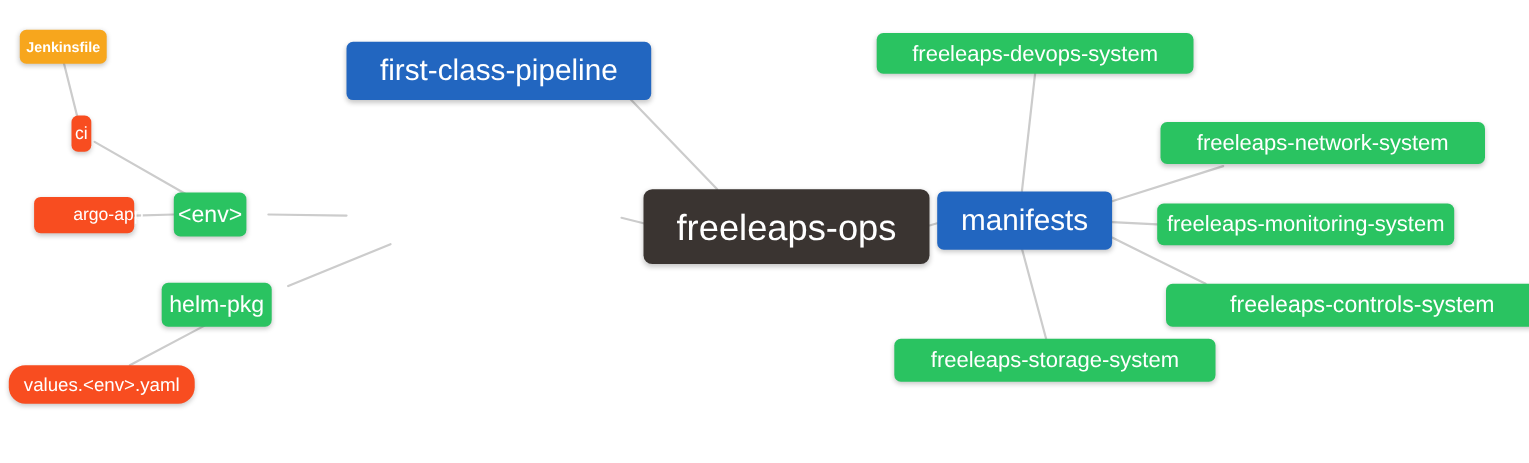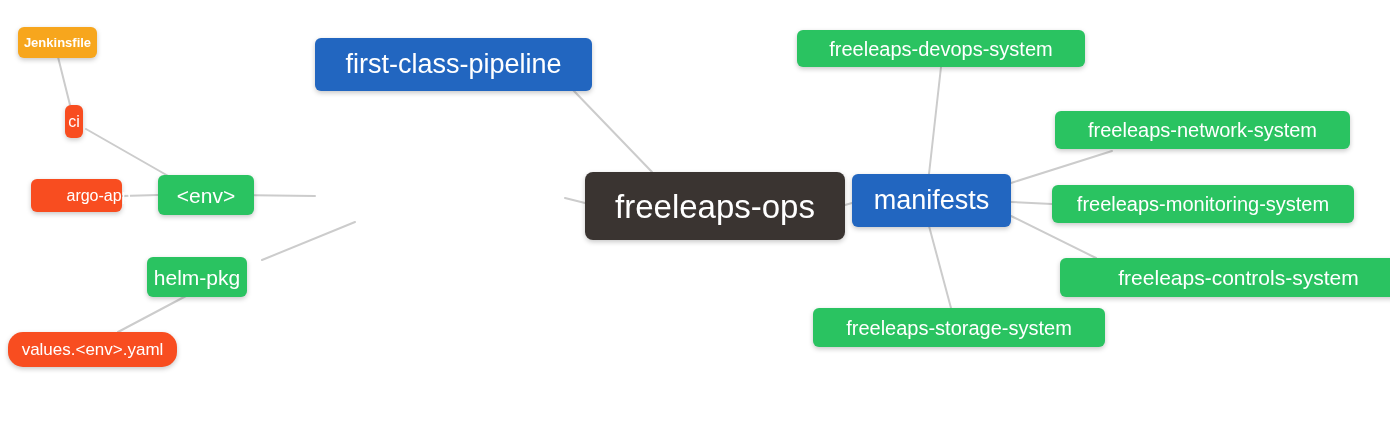--- a/index.html
+++ b/index.html
@@ -53,36 +53,36 @@
     <line x1="1011" y1="216" x2="1096" y2="258"></line>
     <line x1="929" y1="226" x2="951" y2="308"></line>
   </svg>
 
   <div class="node c-orange" style="left:18px;  top:27px;  width:79px;  height:31px; font-size:13px;font-weight:bold;">Jenkinsfile</div>
 
   <div class="node c-red" style="left:53px;  top:105px; width:18px;  height:33px; font-size:16px;margin-left:12px;">ci</div>
 
   <div class="node c-red" style="left:31px;  top:179px; width:91px;  height:33px; font-size:16px;padding-left:44px;">argo-app</div>
 
-  <div class="node c-green" style="left:158px; top:175px; width:96px;  height:40px; font-size:21px;">&lt;env&gt;</div>
+  <div class="node c-green" style="left:158px; top:175px; width:66px;  height:40px; font-size:21px;">&lt;env&gt;</div>
 
   <div class="node c-green" style="left:147px; top:257px; width:100px; height:40px; font-size:21px;">helm-pkg</div>
 
   <div class="node c-red" style="left:8px;   top:332px; width:169px; height:35px; font-size:17px;border-radius:15px;">values.&lt;env&gt;.yaml</div>
 
   <div class="node c-blue" style="left:315px; top:38px;  width:277px; height:53px; font-size:27px;">first-class-pipeline</div>
 
 
   <div class="node c-root" style="left:585px; top:172px; width:260px; height:68px; font-size:33px;">freeleaps-ops</div>
 
   <div class="node c-blue" style="left:852px; top:174px; width:159px; height:53px; font-size:27px;">manifests</div>
 
   <div class="node c-green" style="left:797px; top:30px;  width:288px; height:37px; font-size:20px;">freeleaps-devops-system</div>
 
   <div class="node c-green" style="left:1055px; top:111px; width:295px; height:38px; font-size:20px;">freeleaps-network-system</div>
 
-  <div class="node c-green" style="left:1052px; top:185px; width:302px; height:38px; font-size:20px;">freeleaps-monitoring-system</div>
+  <div class="node c-green" style="left:1052px; top:185px; width:270px; height:38px; font-size:20px;">freeleaps-monitoring-system</div>
 
   <div class="node c-green" style="left:1060px; top:258px; width:357px; height:39px; font-size:21px;">freeleaps-controls-system</div>
 
   <div class="node c-green" style="left:813px; top:308px; width:292px; height:39px; font-size:20px;">freeleaps-storage-system</div>
 
 </div>
 
 </body></html>

